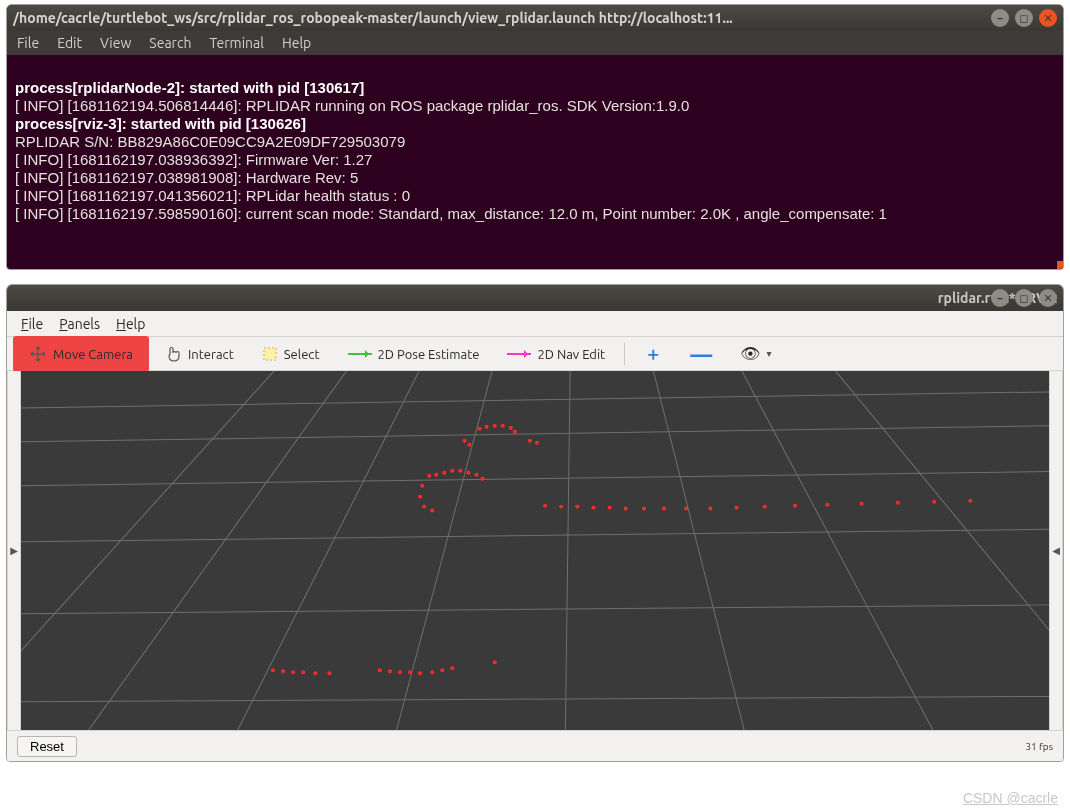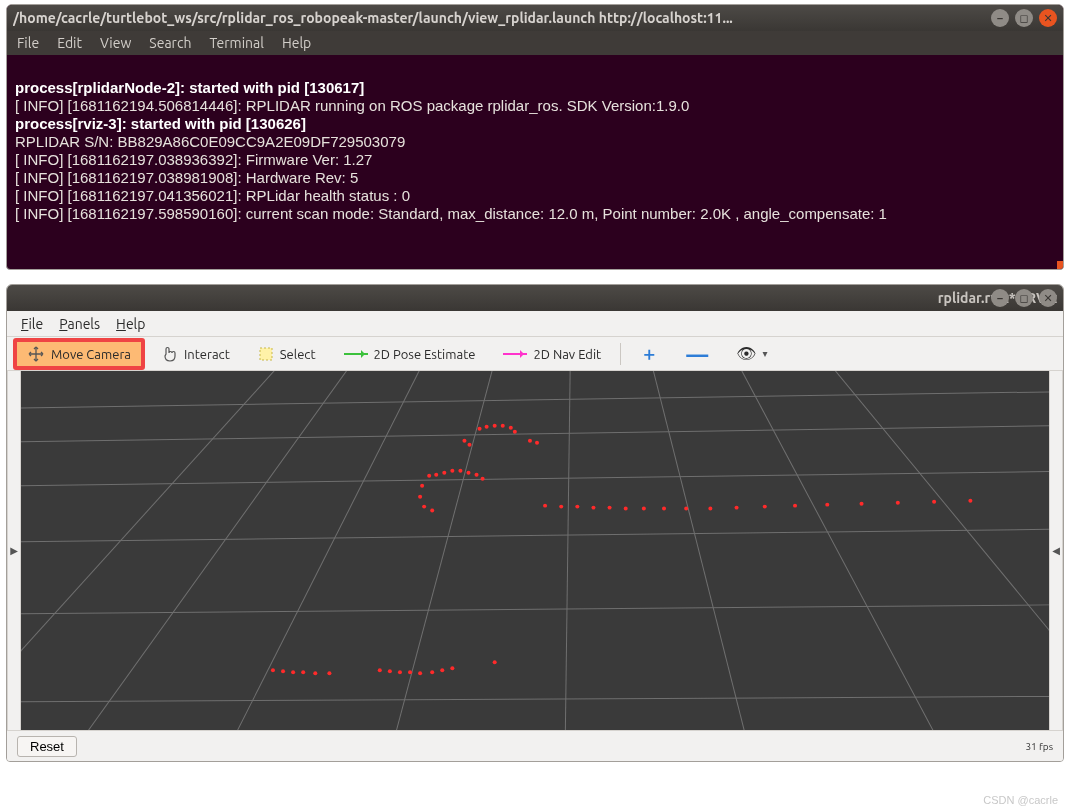--- a/index.html
+++ b/index.html
@@ -95,22 +95,22 @@
   }
   .tool-btn {
     display: flex; align-items: center; gap: 6px;
     padding: 3px 10px;
     border: 1px solid transparent;
     border-radius: 3px;
     font-size: 13px; color: #2b2b2b;
     cursor: default;
   }
   .tool-btn.active {
-    border: 4px solid #ef4444;
-    background: #fdba74;
+    border: 6px solid #ef4444;
+    background: #ef4444;
   }
   .tool-sep {
     width: 1px; height: 22px;
     background: #cbc7c2; margin: 0 2px;
   }
   .icon-svg { display: block; }
   .arrow-line { width: 24px; height: 2px; position: relative; }
   .arrow-line::after {
     content: ""; position: absolute; right: -1px; top: -3px;
     border: 4px solid transparent;
@@ -155,22 +155,23 @@
     border: 1px solid #b8b4af;
     border-radius: 3px;
     background: #f7f5f3;
     font-size: 13px;
   }
   .fps { margin-left: auto; font-size: 10px; }
 
   .watermark {
     position: absolute;
     right: 12px; bottom: 4px;
-    font-size: 11px; color: #c8c8c8;
+    font-size: 14px; color: #c8c8c8;
     font-family: sans-serif;
+    text-decoration: underline;
   }
 </style>
 </head>
 <body>
 
 <div class="term-window">
   <div class="titlebar">
     <span class="title">/home/cacrle/turtlebot_ws/src/rplidar_ros_robopeak-master/launch/view_rplidar.launch http://localhost:11...</span>
     <div class="win-btns">
       <span class="win-btn wb-min">–</span>

